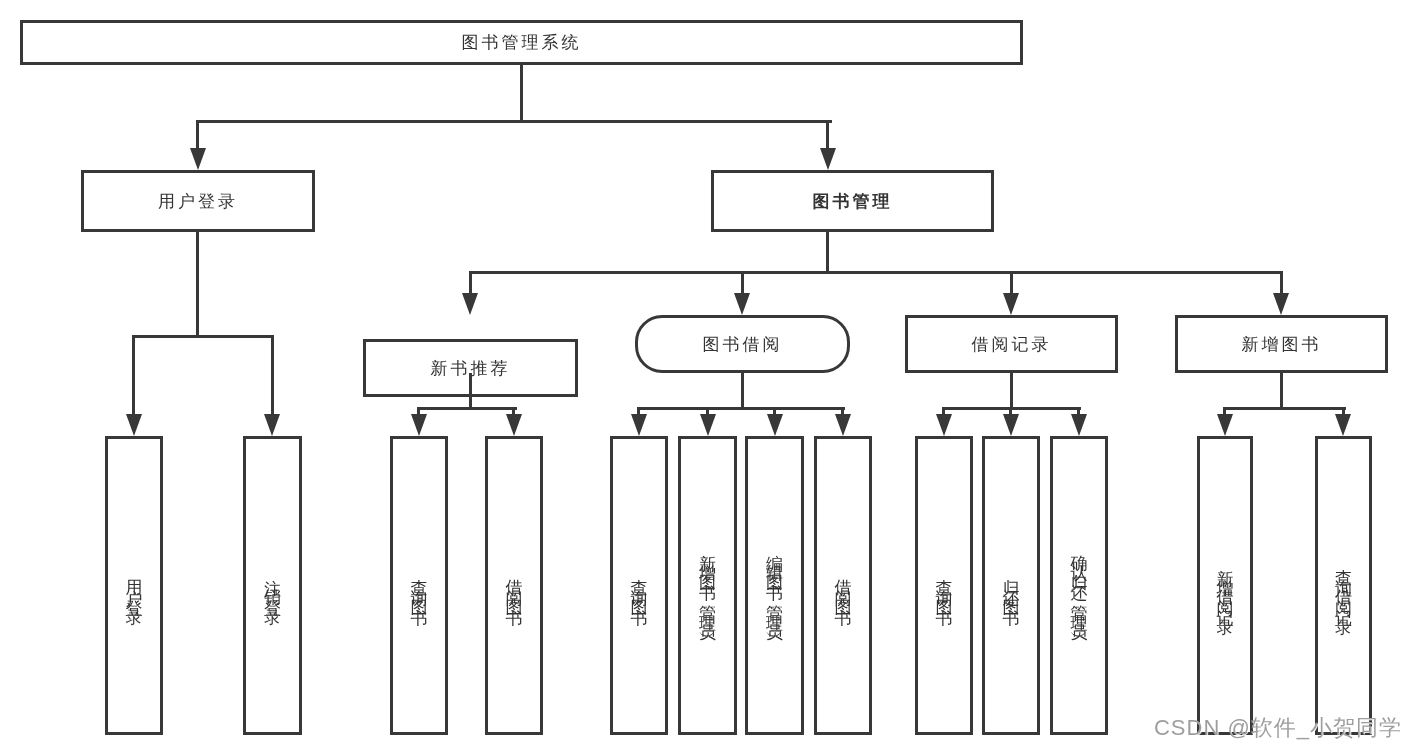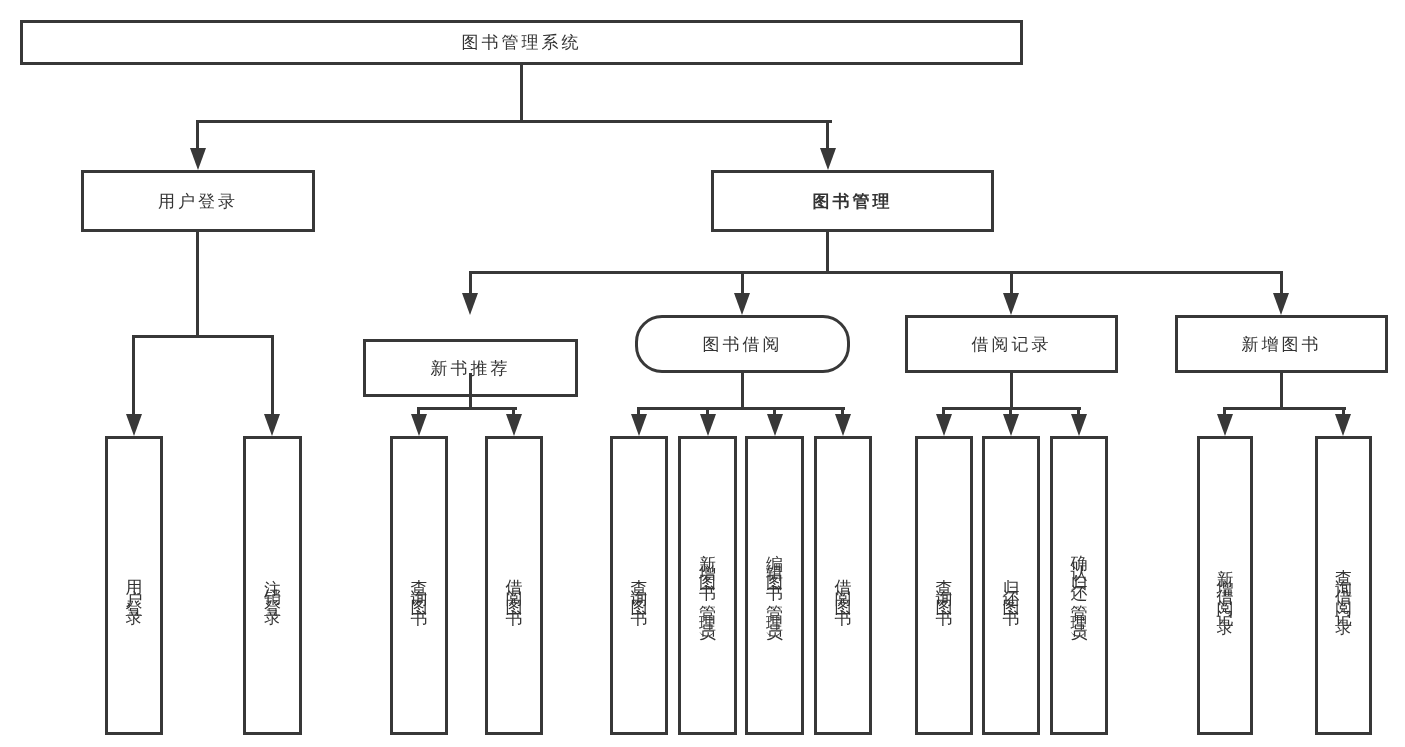--- a/index.html
+++ b/index.html
@@ -140,14 +140,15 @@
   <div class="node leaf" style="left:745px;top:436px;width:59px;height:299px;">编辑图书（管理员）</div>
   <div class="node leaf" style="left:814px;top:436px;width:58px;height:299px;">借阅图书</div>
 
   <div class="node leaf" style="left:915px;top:436px;width:58px;height:299px;">查询图书</div>
   <div class="node leaf" style="left:982px;top:436px;width:58px;height:299px;">归还图书</div>
   <div class="node leaf" style="left:1050px;top:436px;width:58px;height:299px;">确认归还（管理员）</div>
 
   <div class="node leaf" style="left:1197px;top:436px;width:56px;height:299px;">新增借阅记录</div>
   <div class="node leaf" style="left:1315px;top:436px;width:57px;height:299px;">查询借阅记录</div>
 
+  <div class="watermark">CSDN @软件_小贺同学</div>
 
 </div>
 
 </body></html>

